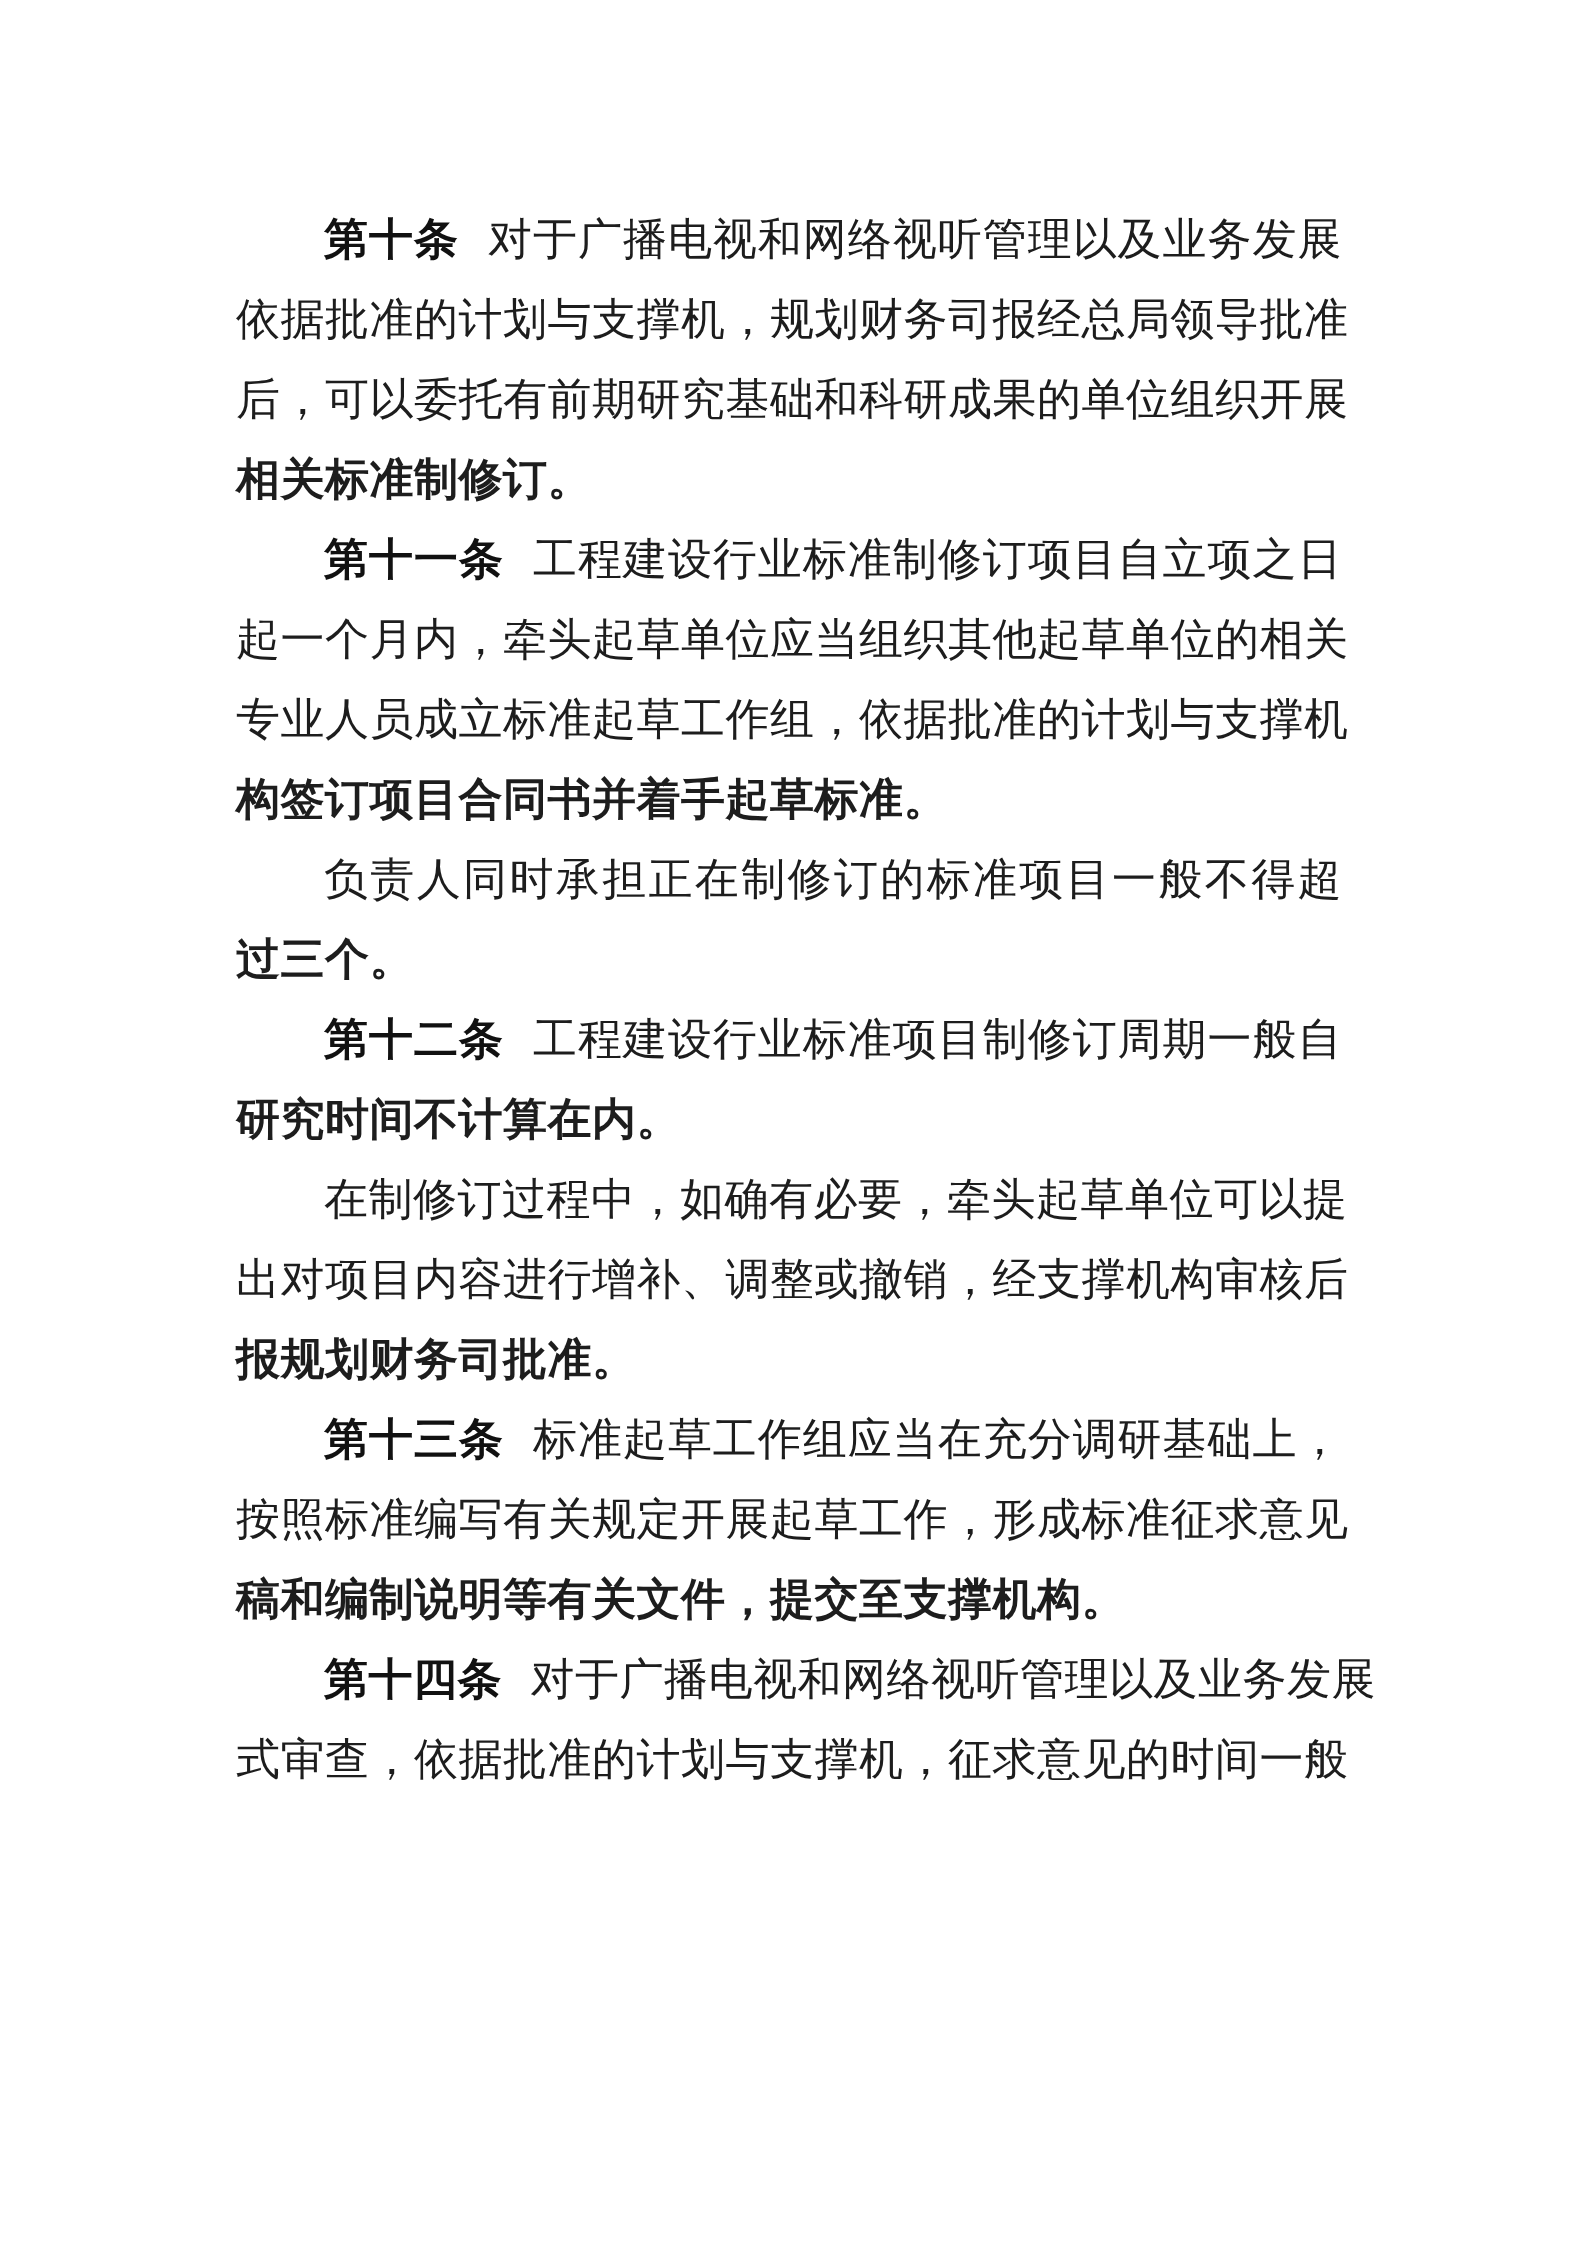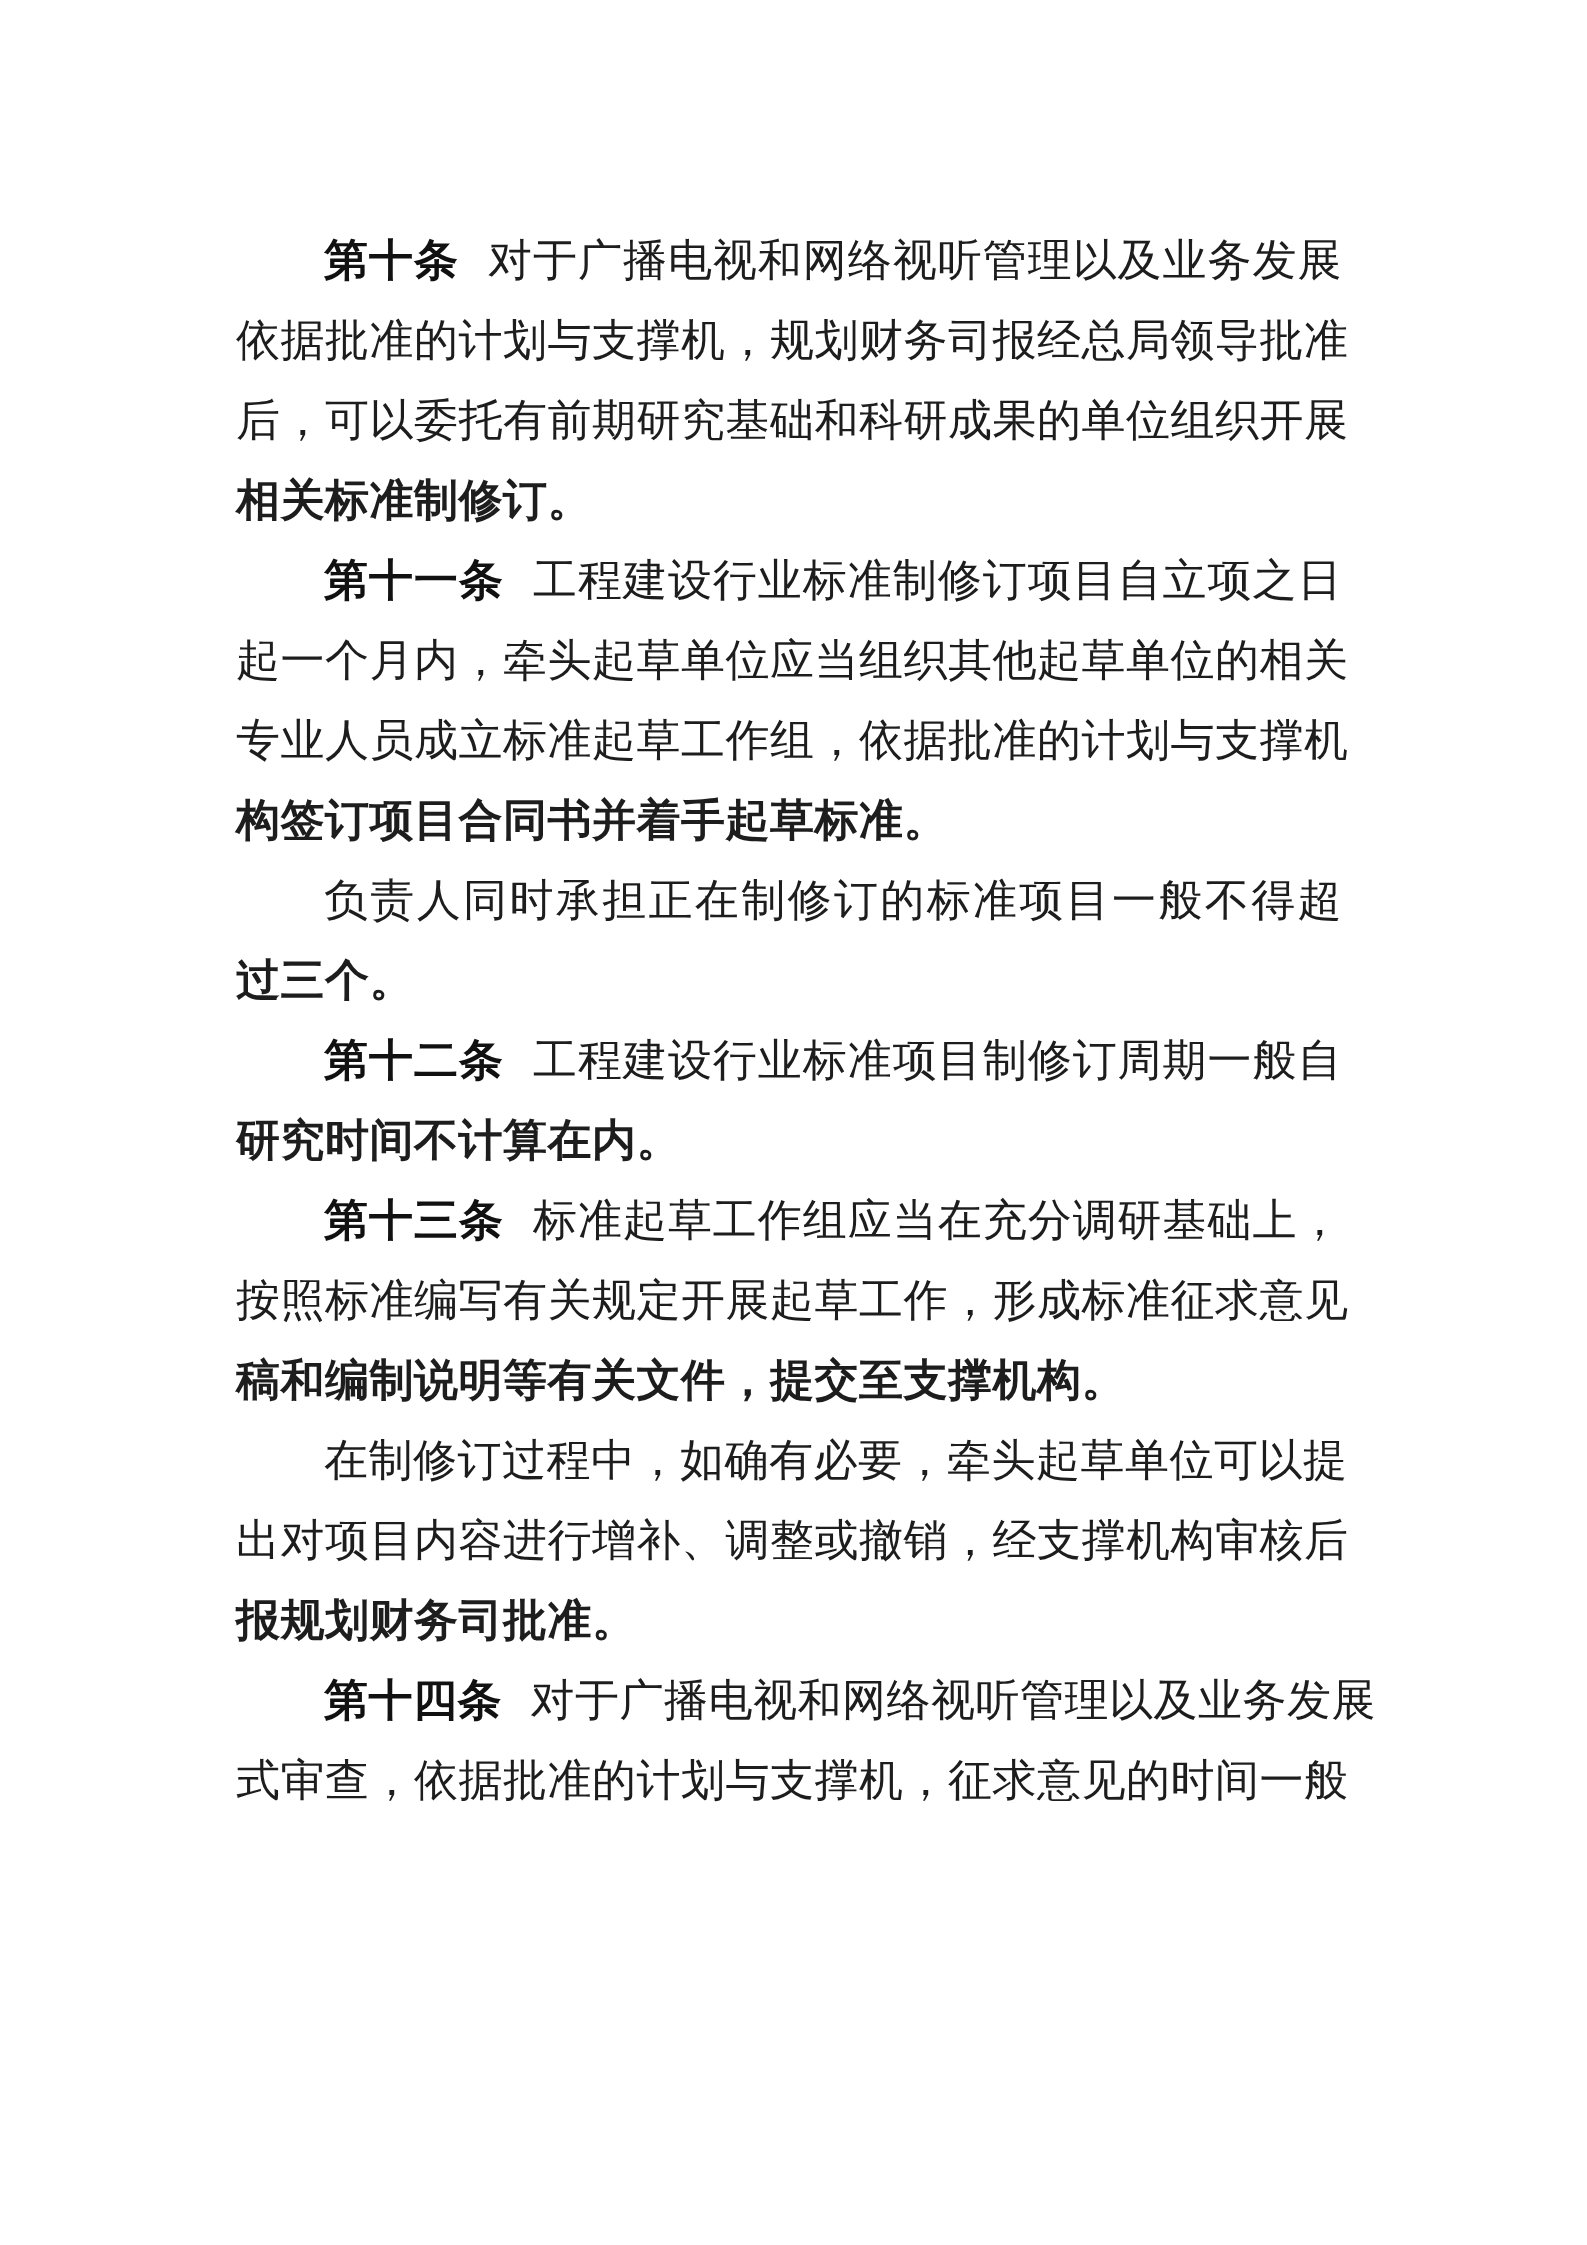--- a/index.html
+++ b/index.html
@@ -7,21 +7,20 @@
     padding: 0;
     background: #ffffff;
   }
   .page {
     position: relative;
     width: 1587px;
     height: 1812px;
     background: #ffffff;
     overflow: hidden;
     font-family: "Liberation Serif", serif;
-    margin-top: 21px;
   }
   .text-block {
     position: absolute;
     left: 236px;
     top: 200px;
     width: 1106px;
     font-size: 44px;
     line-height: 80px;
     color: #1d1d1d;
     letter-spacing: 0.5px;
@@ -81,28 +80,28 @@
       </div>
       <div class="para">
         <div class="line line-first">负责人同时承担正在制修订的标准项目一般不得超</div>
         <div class="line line-last">过三个。</div>
       </div>
       <div class="para">
         <div class="line line-first"><span class="artnum">第十二条</span><span class="gap"></span><span>工程建设行业标准项目制修订周期一般自</span></div>
         <div class="line line-last">研究时间不计算在内。</div>
       </div>
       <div class="para">
+        <div class="line line-first">在制修订过程中，如确有必要，牵头起草单位可以提</div>
+        <div class="line">出对项目内容进行增补、调整或撤销，经支撑机构审核后</div>
+        <div class="line line-last">报规划财务司批准。</div>
+      </div>
+      <div class="para">
         <div class="line line-first"><span class="artnum">第十三条</span><span class="gap"></span><span>标准起草工作组应当在充分调研基础上，</span></div>
         <div class="line">按照标准编写有关规定开展起草工作，形成标准征求意见</div>
         <div class="line line-last">稿和编制说明等有关文件，提交至支撑机构。</div>
-      </div>
-      <div class="para">
-        <div class="line line-first">在制修订过程中，如确有必要，牵头起草单位可以提</div>
-        <div class="line">出对项目内容进行增补、调整或撤销，经支撑机构审核后</div>
-        <div class="line line-last">报规划财务司批准。</div>
       </div>
       <div class="para">
         <div class="line line-first"><span class="artnum">第十四条</span><span class="gap"></span><span>对于广播电视和网络视听管理以及业务发展</span></div>
         <div class="line">式审查，依据批准的计划与支撑机，征求意见的时间一般</div>
         <div class="line line-last">第十一条。</div>
       </div>
     </div>
   <div class="page-number">4</div>
 </div>
 

